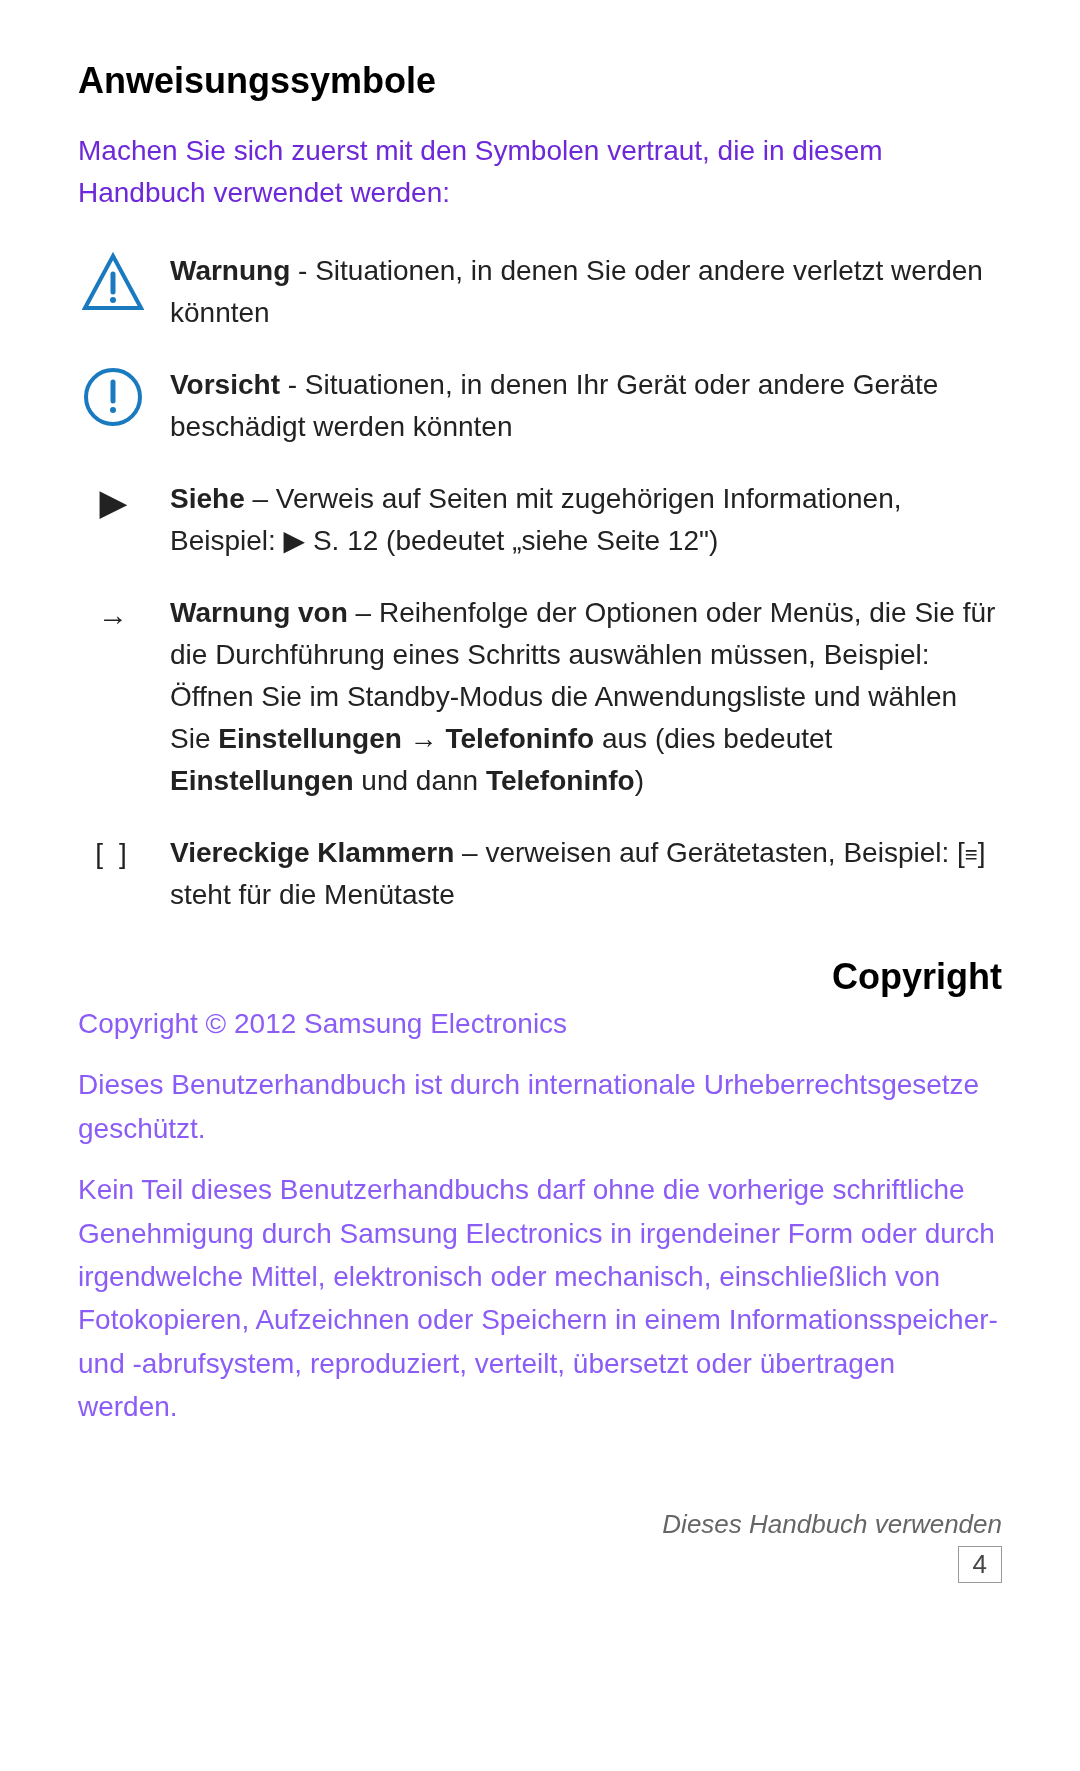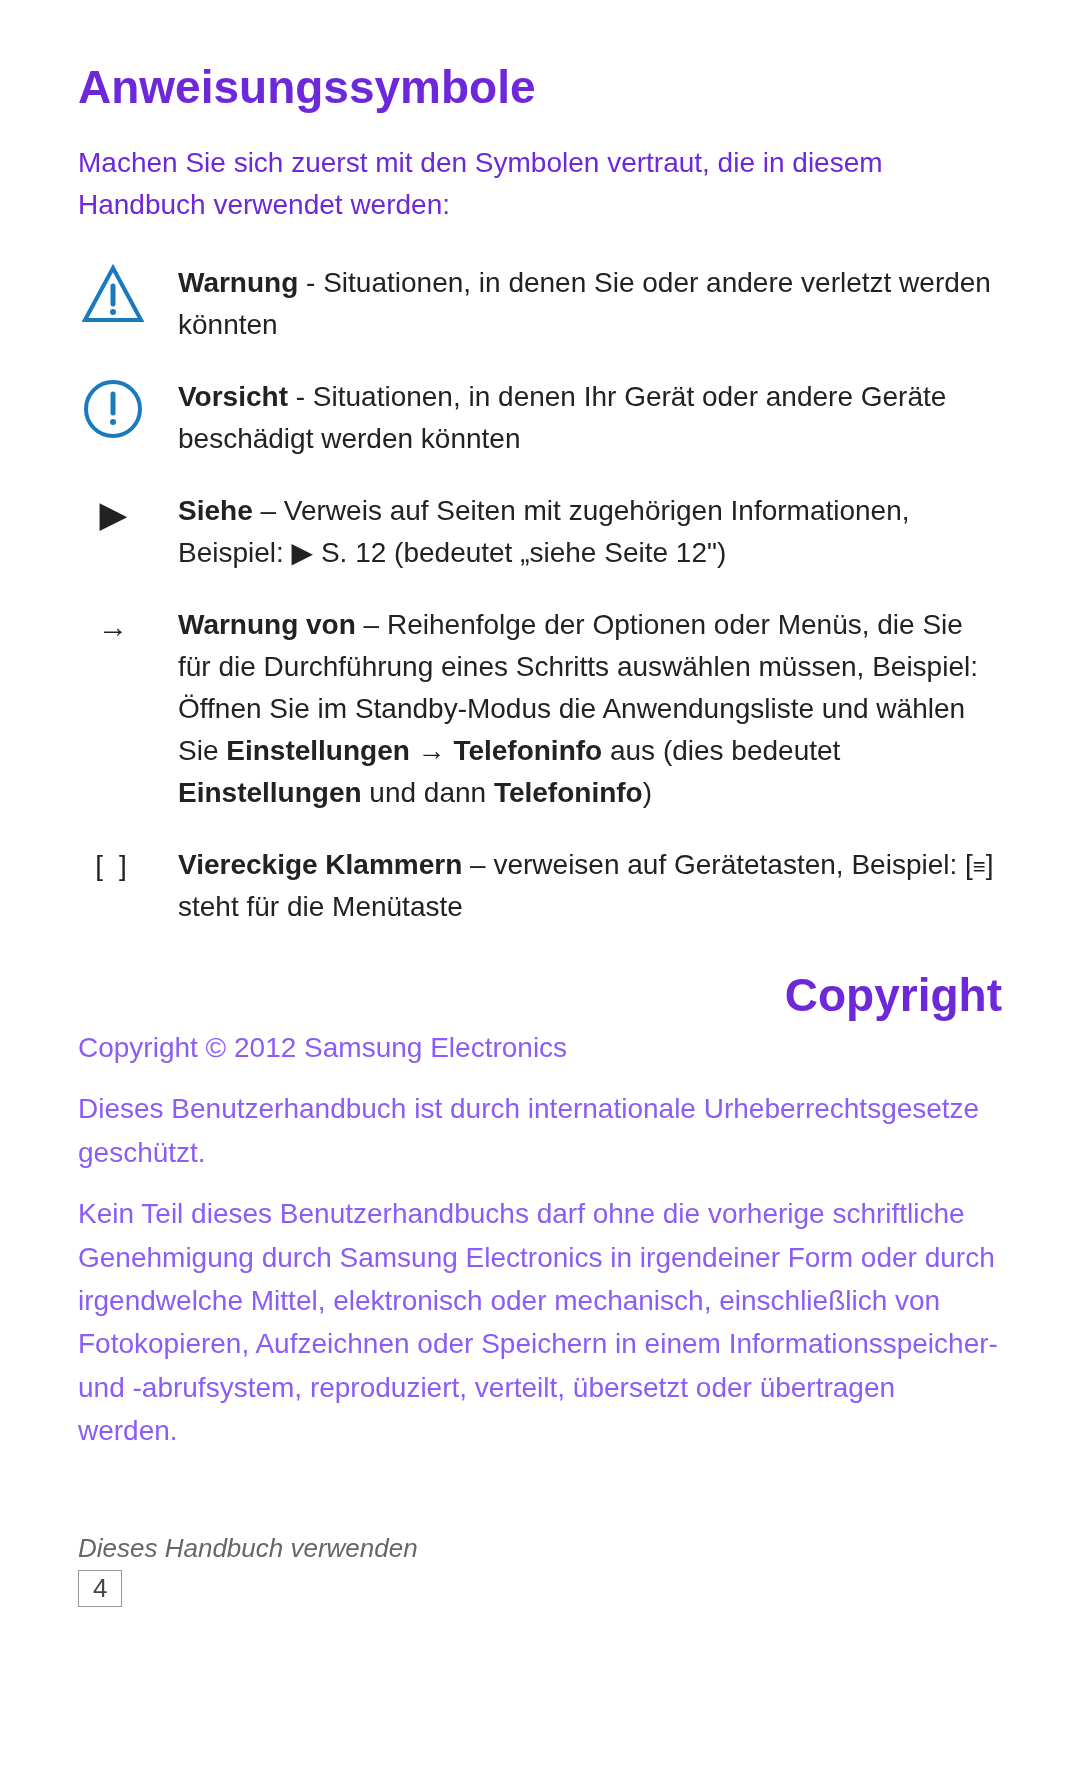--- a/index.html
+++ b/index.html
@@ -12,22 +12,22 @@
       background: #ffffff;
       font-family: 'Arial', sans-serif;
       font-size: 28px;
       color: #222222;
       width: 1080px;
       min-height: 1771px;
       padding: 60px 78px 80px 78px;
     }
 
     .section-title {
-      color: #6d28d9;
-      font-size: 46px;
+      color: #000000;
+      font-size: 36px;
       font-weight: bold;
       margin-bottom: 28px;
     }
 
     .intro-text {
       font-size: 28px;
       line-height: 1.5;
       margin-bottom: 36px;
       color: #6d28d9;
     }
@@ -35,21 +35,21 @@
     .symbols-list {
       list-style: none;
       margin-bottom: 40px;
     }
 
     .symbol-item {
       display: flex;
       flex-direction: row;
       align-items: flex-start;
       margin-bottom: 30px;
-      gap: 30px;
+      gap: 22px;
     }
 
     .symbol-icon {
       flex-shrink: 0;
       width: 70px;
       display: flex;
       align-items: flex-start;
       justify-content: center;
       padding-top: 2px;
     }
@@ -102,21 +102,21 @@
 
     .copyright-text {
       font-size: 28px;
       line-height: 1.55;
       color: #8b5cf6;
       margin-bottom: 18px;
     }
 
     .footer {
       margin-top: 80px;
-      text-align: left;
+      text-align: right;
       color: #666;
       font-style: italic;
       font-size: 26px;
     }
 
     .footer-page {
       display: inline-block;
       border: 1px solid #999;
       padding: 2px 14px;
       font-style: normal;

